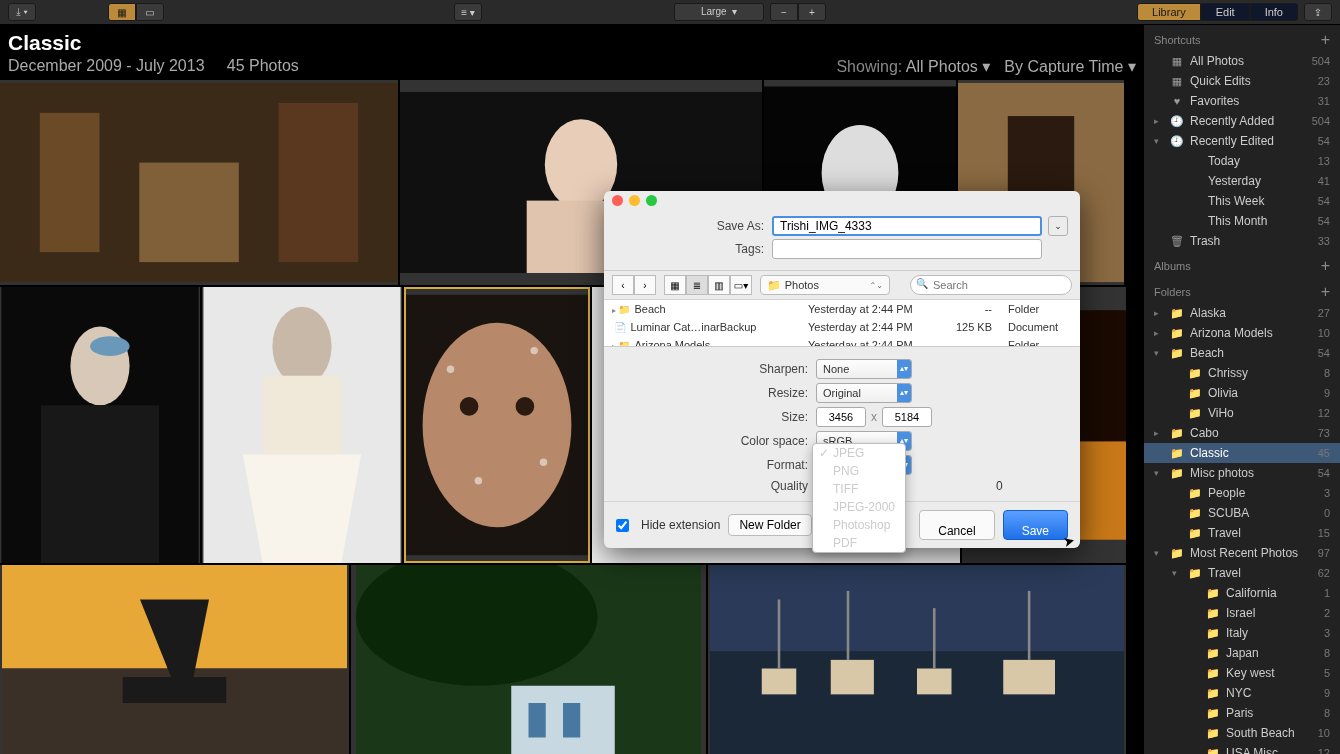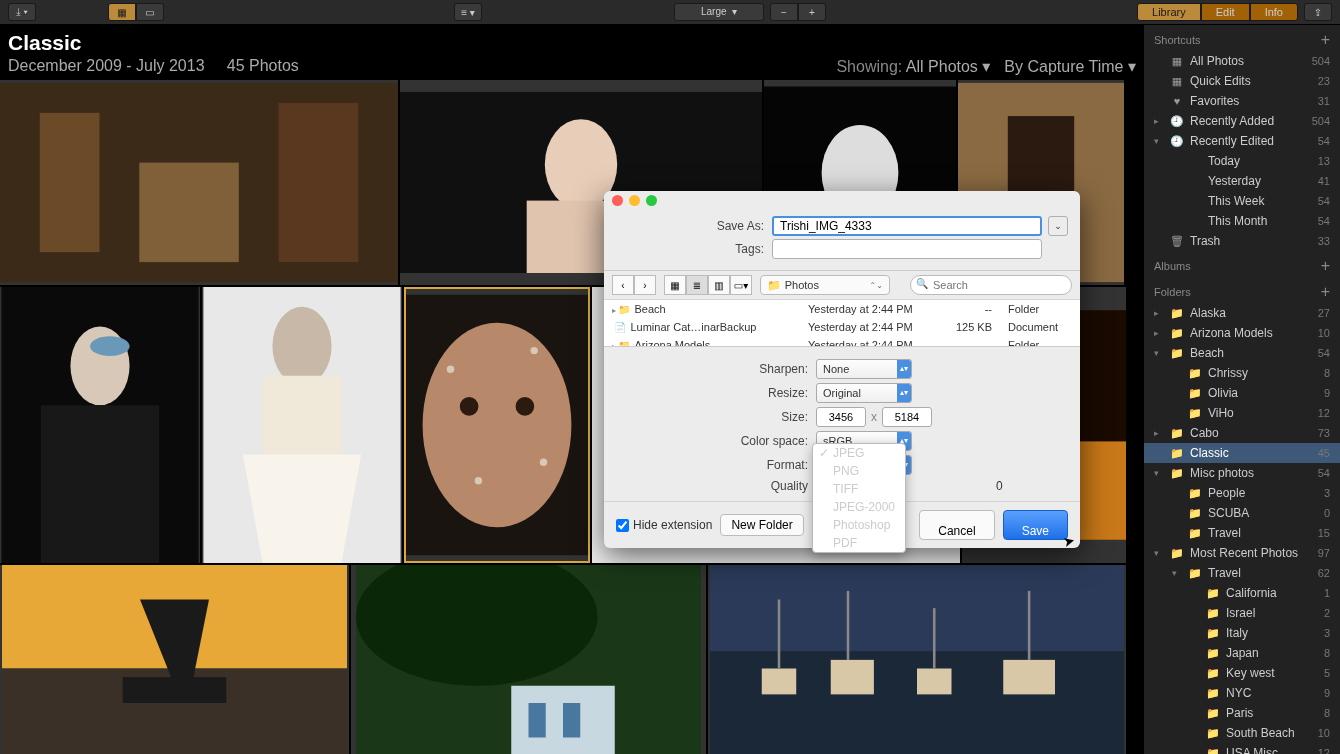--- a/index.html
+++ b/index.html
@@ -11,21 +11,21 @@
 .topbar .left { flex: 0 0 200px; }
 .topbar .center { flex: 1; justify-content: center; }
 .topbar .right { flex: 0 0 260px; justify-content: flex-end; }
 .tb-btn { background: #3a3a3a; border: 1px solid #1a1a1a; border-radius: 3px; height: 18px; min-width: 28px; display: inline-flex; align-items: center; justify-content: center; font-size: 10px; color: #ccc; cursor: pointer; }
 .tb-seg { display: flex; }
 .tb-seg .tb-btn { border-radius: 0; }
 .tb-seg .tb-btn:first-child { border-radius: 3px 0 0 3px; }
 .tb-seg .tb-btn:last-child { border-radius: 0 3px 3px 0; }
 .tb-btn.active { background: #bb8a3a; color: #1a1a1a; }
 .zoom-select { background: #3a3a3a; border: 1px solid #1a1a1a; border-radius: 3px; height: 18px; width: 90px; color: #ccc; font-size: 10px; text-align: center; line-height: 16px; }
-.tab-btn { background: #a16207; height: 18px; padding: 0 14px; font-size: 11px; color: #ccc; border: 1px solid #1a1a1a; cursor: pointer; display: inline-flex; align-items: center; }
+.tab-btn { background: #0f172a; height: 18px; padding: 0 14px; font-size: 11px; color: #ccc; border: 1px solid #1a1a1a; cursor: pointer; display: inline-flex; align-items: center; }
 .tab-btn.active { background: #bb8a3a; color: #1a1a1a; }
 .tab-seg { display: flex; }
 .tab-seg .tab-btn { border-radius: 0; }
 .tab-seg .tab-btn:first-child { border-radius: 3px 0 0 3px; }
 .tab-seg .tab-btn:last-child { border-radius: 0 3px 3px 0; }
 
 
 .main { display: flex; height: 729px; }
 .content { flex: 1; background: #000; display: flex; flex-direction: column; }
 .sidebar { width: 196px; background: #222; overflow-y: auto; }
@@ -97,21 +97,21 @@
 .file-row .tri { color: #888; font-size: 8px; padding-right: 2px; }
 .file-row .fico { color: #5aa0e6; margin-right: 4px; font-size: 10px; }
 .dlg-options { padding: 8px 12px 4px; }
 .opt-row { display: flex; align-items: center; margin: 4px 0; }
 .opt-row .lbl { width: 200px; text-align: right; padding-right: 8px; font-size: 12px; color: #444; }
 .opt-row .sel { height: 20px; width: 96px; border: 1px solid #aaa; border-radius: 3px; background: linear-gradient(#fdfdfd,#efefef); font-size: 11px; padding: 0 6px; display: inline-flex; align-items: center; justify-content: space-between; position: relative; }
 .opt-row .sel .arrws { background: #4a90e2; color: #fff; width: 14px; height: 18px; border-radius: 0 2px 2px 0; font-size: 8px; display: flex; flex-direction: column; align-items: center; justify-content: center; margin-right: -6px; line-height: 6px; }
 .opt-row .num { width: 50px; height: 20px; border: 1px solid #aaa; border-radius: 3px; text-align: center; font-size: 11px; }
 .opt-row .x { margin: 0 5px; color: #888; }
 .dlg-bottom { display: flex; align-items: center; padding: 8px 12px; border-top: 1px solid #d4d4d4; gap: 8px; }
-.dlg-bottom .hide-ext { display: flex; align-items: center; gap: 4px; font-size: 12px; }
+.dlg-bottom .hide-ext { display: flex; align-items: center; gap: 12px; font-size: 12px; }
 .dlg-bottom .newf { height: 22px; padding: 0 10px; border: 1px solid #bbb; border-radius: 4px; background: #fafafa; cursor: pointer; font-size: 12px; }
 .dlg-bottom .spacer { flex: 1; }
 .dlg-bottom .cancel, .dlg-bottom .save { height: 30px; padding: 13px 18px; border-radius: 4px; cursor: pointer; font-size: 12px; border: 1px solid #bbb; }
 .dlg-bottom .cancel { background: #fafafa; }
 .dlg-bottom .save { background: linear-gradient(#5aa0ff,#1e70e8); color: #fff; border-color: #1560c8; }
 
 
 .format-menu { position: absolute; left: 812px; top: 443px; width: 94px; background: #fff; border: 1px solid #bbb; border-radius: 4px; box-shadow: 0 4px 12px rgba(0,0,0,.3); font-size: 12px; z-index: 20; }
 .format-menu .itm { padding: 2px 8px 2px 20px; position: relative; cursor: pointer; }
 .format-menu .itm.checked::before { content: "✓"; position: absolute; left: 6px; }

